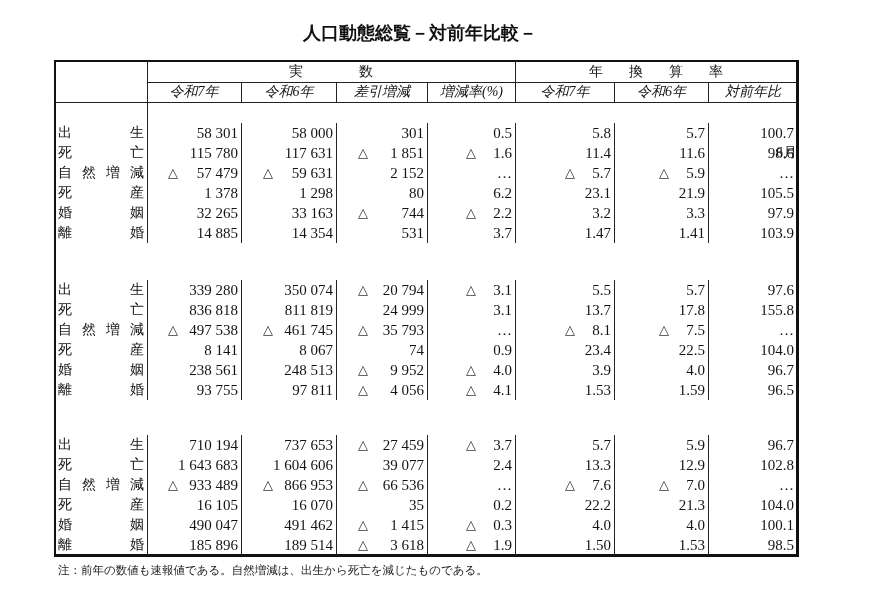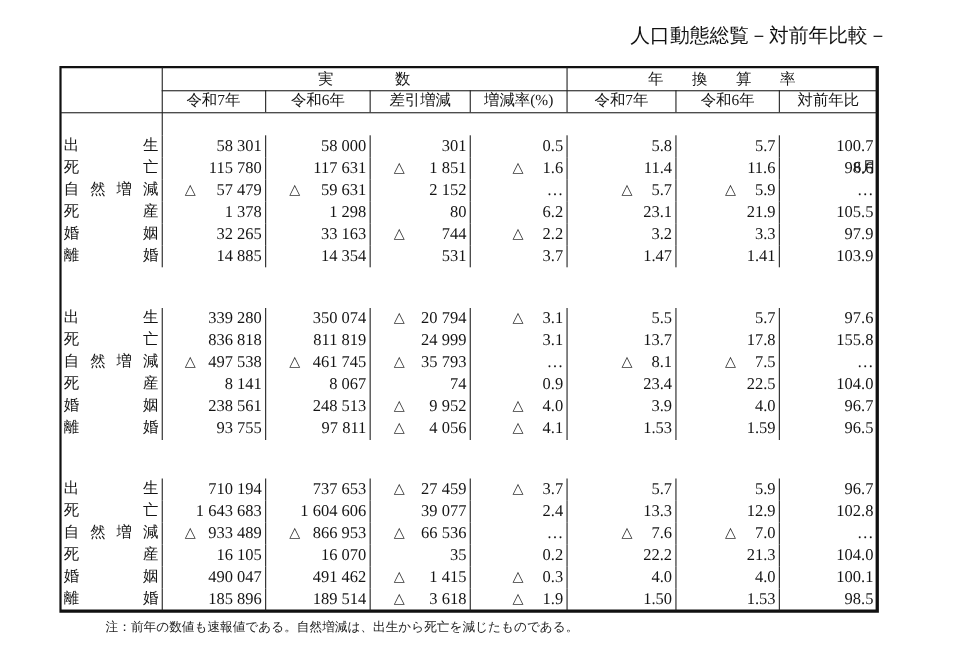--- a/index.html
+++ b/index.html
@@ -1,44 +1,44 @@
 <!DOCTYPE html>
 <html><head>
 <meta charset="utf-8">
 <style>
   * { box-sizing: border-box; margin: 0; padding: 0; }
   html, body { width: 870px; height: 608px; background: #fff; overflow: hidden; }
   body { font-family: "Liberation Serif", "DejaVu Serif", serif; color: #141414; }
   #page { position: relative; width: 870px; height: 608px; background: #fff; }
 
   .title {
-    position: absolute; left: 65px; width: 742px; top: 22px;
-    text-align: right; font-family: "DejaVu Sans", "Liberation Sans", sans-serif;
-    font-weight: normal; font-size: 18px; line-height: 22px; color: #111;
+    position: absolute; left: 49px; width: 742px; top: 22px;
+    text-align: center; font-family: "DejaVu Sans", "Liberation Sans", sans-serif;
+    font-weight: bold; font-size: 18px; line-height: 22px; color: #111;
   }
 
   .frame {
     position: absolute; left: 54px; top: 60px; width: 745px; height: 497px;
     border-style: solid; border-color: #111; border-width: 2px 3px 3px 2px;
   }
   .vline { position: absolute; width: 1.3px; background: #222; }
   .hline { position: absolute; height: 1.3px; background: #222; }
 
   .grp {
     position: absolute; top: 61px; height: 21px;
     display: flex; justify-content: center; align-items: center; font-size: 14px;
   }
   .grp .sp { display: flex; justify-content: space-between; }
 
   .hdr2 {
     position: absolute; left: 147px; top: 82px; height: 20px; width: 650px;
     display: grid; grid-template-columns: 94px 95px 91px 88px 99px 94px 89px;
     font-size: 14px;
   }
-  .hdr2 > div { text-align: center; line-height: 20px; border-left: 1.3px solid #222; white-space: nowrap; }
+  .hdr2 > div { text-align: center; line-height: 20px; border-left: 1.3px solid #222; white-space: nowrap; font-style: italic; }
   .hdr2 > div:first-child { border-left: none; }
 
   .sec-title {
     position: absolute; left: 147px; width: 650px; height: 20px;
     line-height: 20px; text-align: right; font-size: 14px; white-space: nowrap; margin-top: 41px;
   }
   .sec-data { position: absolute; left: 55px; width: 742px; }
   .row {
     display: grid; height: 20px;
     grid-template-columns: 92px 94px 95px 91px 88px 99px 94px 89px;
@@ -346,14 +346,14 @@
       <div class="cell c1"><span class="tri"></span><span>185 896</span></div>
       <div class="cell c2"><span class="tri"></span><span>189 514</span></div>
       <div class="cell c3"><span class="tri">△</span><span>3 618</span></div>
       <div class="cell c4"><span class="tri">△</span><span>1.9</span></div>
       <div class="cell c5"><span class="tri"></span><span>1.50</span></div>
       <div class="cell c6"><span class="tri"></span><span>1.53</span></div>
       <div class="cell c7"><span class="tri"></span><span>98.5</span></div>
     </div>
   </div>
 
-  <div class="note" style="left:58px; top:563px;margin-left:38px;">注：前年の数値も速報値である。自然増減は、出生から死亡を減じたものである。</div>
+  <div class="note" style="left:58px; top:563px;">注：前年の数値も速報値である。自然増減は、出生から死亡を減じたものである。</div>
 </div>
 
 </body></html>

